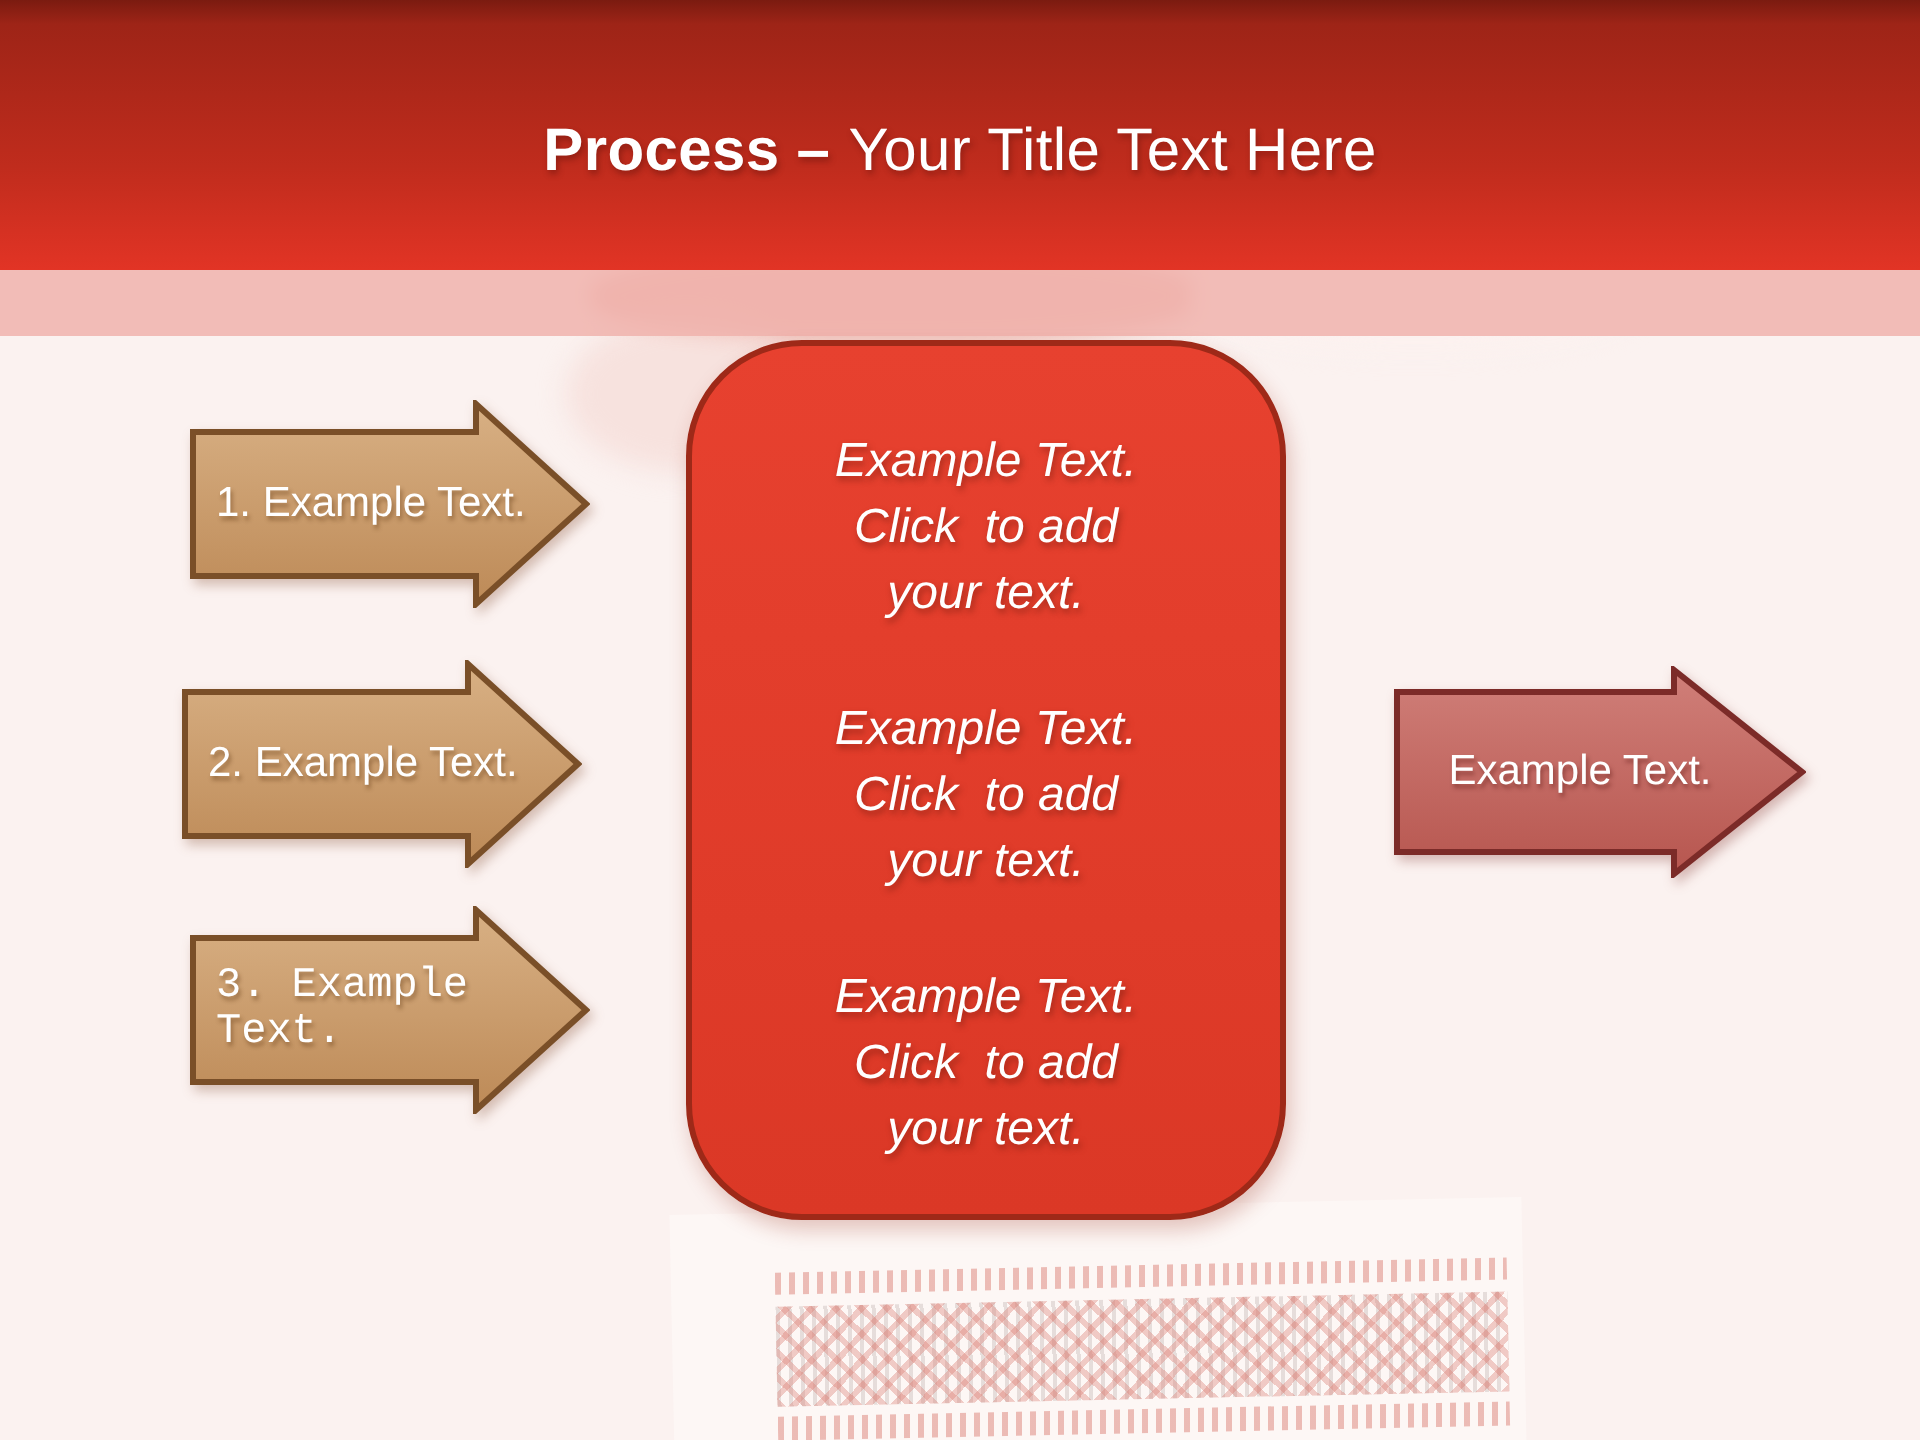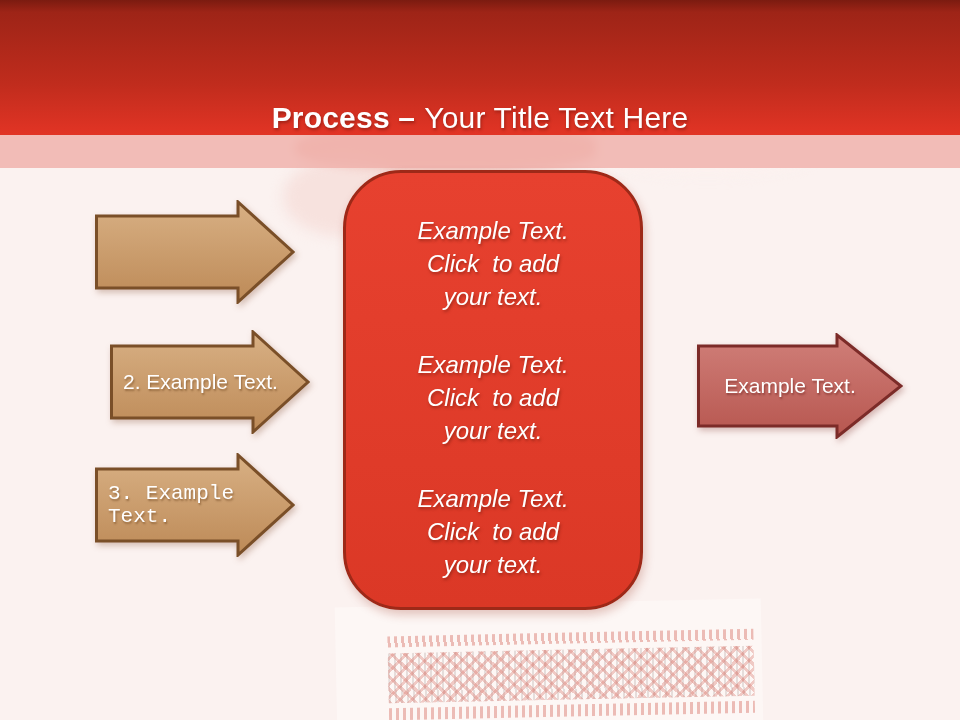--- a/index.html
+++ b/index.html
@@ -10,21 +10,21 @@
     position: relative;
     width: 960px; height: 720px;
     background: #fbf2f0;
     overflow: hidden;
   }
 
   
   .header {
     position: absolute; left: 0; top: 0; right: 0; height: 135px;
     background: linear-gradient(180deg, #7b1b10 0%, #9e2417 9%, #c02c1d 62%, #e23425 100%);
-    display: flex; align-items: flex-end; justify-content: center;
+    display: flex; align-items: center; justify-content: center;
     padding-top: 16px;
     z-index: 3;
   }
   .title {
     margin: 0; color: #ffffff; font-size: 30px; font-weight: 400;
     text-shadow: 1px 2px 3px rgba(90,15,8,0.45);
     letter-spacing: 0.2px;
   }
   .title .t-bold { font-weight: 700; margin-right: 9px; }
 
@@ -58,21 +58,21 @@
   .fabric .s3 { top: 102px; height: 12px;
     background-image: repeating-linear-gradient(90deg, rgba(219,128,118,0.5) 0 3px, rgba(255,255,255,0) 3px 7px); }
 
   
   .step-arrow {
     position: absolute; width: 200px; height: 104px; z-index: 4;
     filter: drop-shadow(2px 3px 3px rgba(120,60,30,0.3));
   }
   .step-arrow svg { position: absolute; left: 0; top: 0; }
   .step1 { left: 95px; top: 200px; }
-  .step2 { left: 110px; top: 330px; }
+  .step2 { left: 91px; top: 330px; }
   .step3 { left: 95px; top: 453px; font-family: Liberation Mono, monospace; }
   .step-label {
     position: absolute; left: 13px; top: 0; height: 104px; width: 172px;
     display: flex; align-items: center;
     color: #ffffff; font-size: 21px;
     text-shadow: 1px 2px 2px rgba(90,50,15,0.45);
   }
 
   
   .detail-box {
@@ -138,20 +138,21 @@
   <div class="fabric">
     <div class="stripe s1"></div>
     <div class="stripe s2"></div>
     <div class="stripe s3"></div>
   </div>
 
   <div class="step-arrow step1">
     <svg width="200" height="104" viewBox="0 0 200 104">
       <polygon points="1.5,16 143,16 143,2 198,52 143,102 143,88 1.5,88" fill="url(#tanGrad)" stroke="#7a4f28" stroke-width="3"></polygon>
     </svg>
+    <div class="step-label">1. Example Text.</div>
   </div>
 
   <div class="step-arrow step2">
     <svg width="200" height="104" viewBox="0 0 200 104">
       <polygon points="1.5,16 143,16 143,2 198,52 143,102 143,88 1.5,88" fill="url(#tanGrad)" stroke="#7a4f28" stroke-width="3"></polygon>
     </svg>
     <div class="step-label">2. Example Text.</div>
   </div>
 
   <div class="step-arrow step3">

